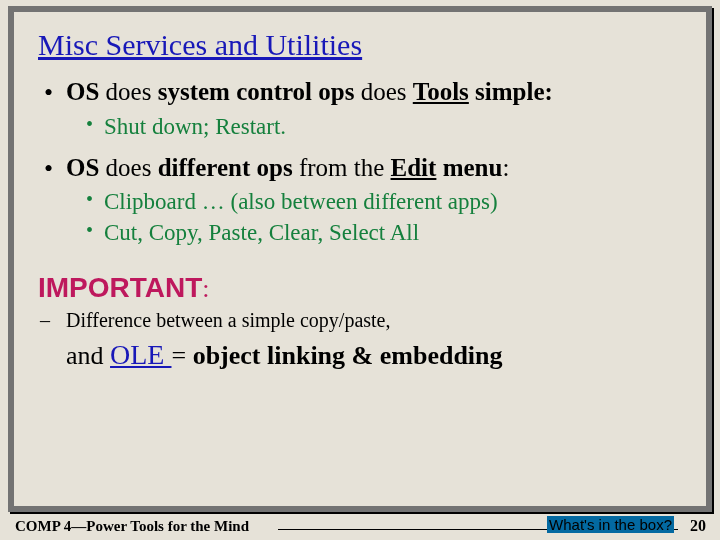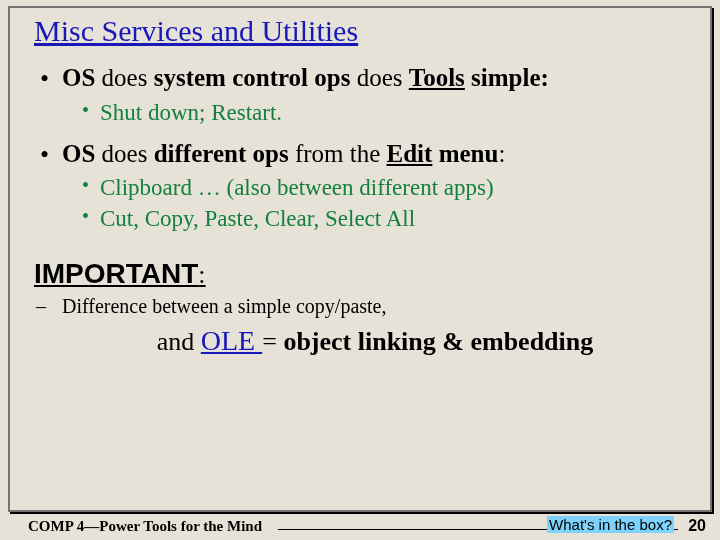--- a/index.html
+++ b/index.html
@@ -11,23 +11,23 @@
     font-family: "Times New Roman", Times, serif;
     position: relative;
     overflow: hidden;
   }
   .frame {
     position: absolute;
     top: 6px;
     left: 8px;
     right: 8px;
     bottom: 28px;
-    border: 2px solid #737373;
+    border: 6px solid #737373;
     box-shadow: 2px 2px 0 #000;
-    padding: 6px 22px 10px 24px;
+    padding: 16px 22px 10px 24px;
     box-sizing: border-box;
   }
   .title {
     font-family: "Comic Sans MS", "Comic Sans", cursive;
     color: #1818b8;
     font-size: 30px;
     text-decoration: underline;
     margin: 0 0 14px 0;
   }
   ul.top {
@@ -69,22 +69,21 @@
     top: 0;
     font-size: 20px;
   }
   .b { font-weight: bold; }
   .u { text-decoration: underline; }
   .important {
     margin-top: 24px;
     font-family: Arial, Helvetica, sans-serif;
     font-weight: 900;
     font-size: 28px;
-    color: #000000;
-    text-decoration: underline;
+    color: #be185d;
   }
   .important .colon {
     font-family: "Times New Roman", Times, serif;
     font-weight: normal;
     font-size: 26px;
   }
   .dash-line {
     position: relative;
     padding-left: 28px;
     font-size: 20px;
@@ -96,65 +95,64 @@
     content: "–";
     position: absolute;
     left: 2px;
     top: 0;
   }
   .indent-line {
     padding-left: 28px;
     font-size: 26px;
     color: #000;
     line-height: 1.45;
-    text-align: center;
   }
   .ole {
     font-family: "Comic Sans MS", "Comic Sans", cursive;
     color: #1818b8;
     font-size: 28px;
     text-decoration: underline;
   }
   .footer {
     position: absolute;
     left: 8px;
     right: 8px;
     bottom: 2px;
     height: 24px;
     font-size: 15px;
     color: #000;
   }
   .footer-left {
     position: absolute;
-    left: 20px;
+    left: 7px;
     bottom: 3px;
     font-weight: bold;
     font-family: "Times New Roman", Times, serif;
   }
   .footer-line {
     position: absolute;
     left: 270px;
     right: 34px;
     bottom: 8px;
     border-bottom: 1px solid #000;
   }
   .footer-q {
     position: absolute;
     right: 38px;
     bottom: 5px;
     font-family: Arial, Helvetica, sans-serif;
     font-size: 15px;
-    background: #7dd3fc;
+    background: #0369a1;
     padding: 0 2px;
   }
   .footer-num {
     position: absolute;
     right: 6px;
     bottom: 3px;
-    font-family: Liberation Sans, sans-serif;
+    font-family: Liberation Serif, serif;
     font-weight: bold;
     font-size: 16px;
   }
 </style>
 </head>
 <body>
 
 <div class="frame">
   <div class="title">Misc Services and Utilities</div>
 

